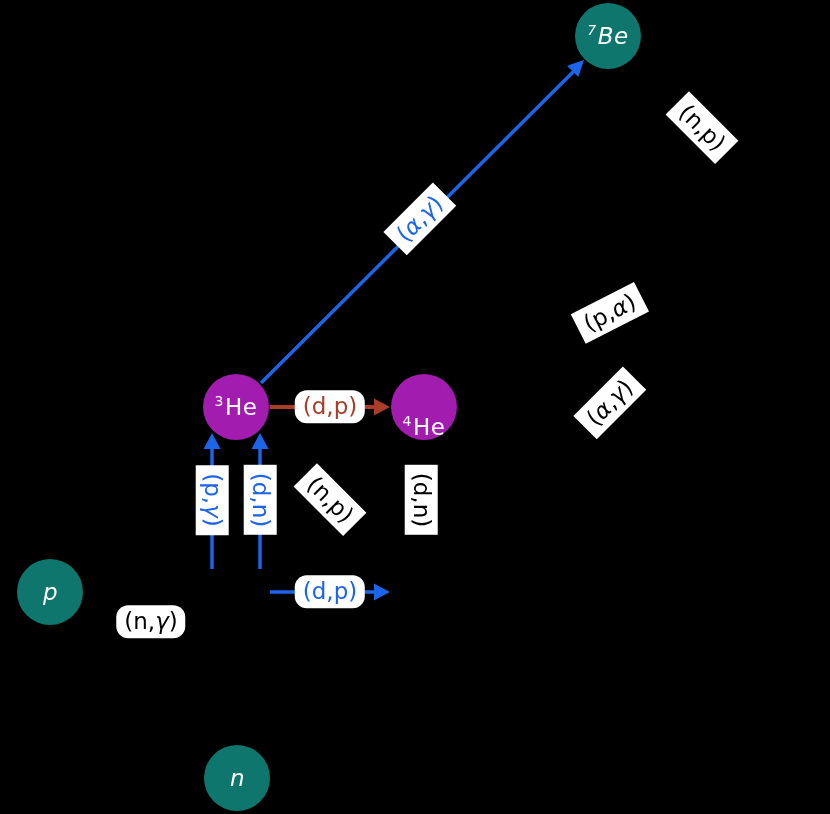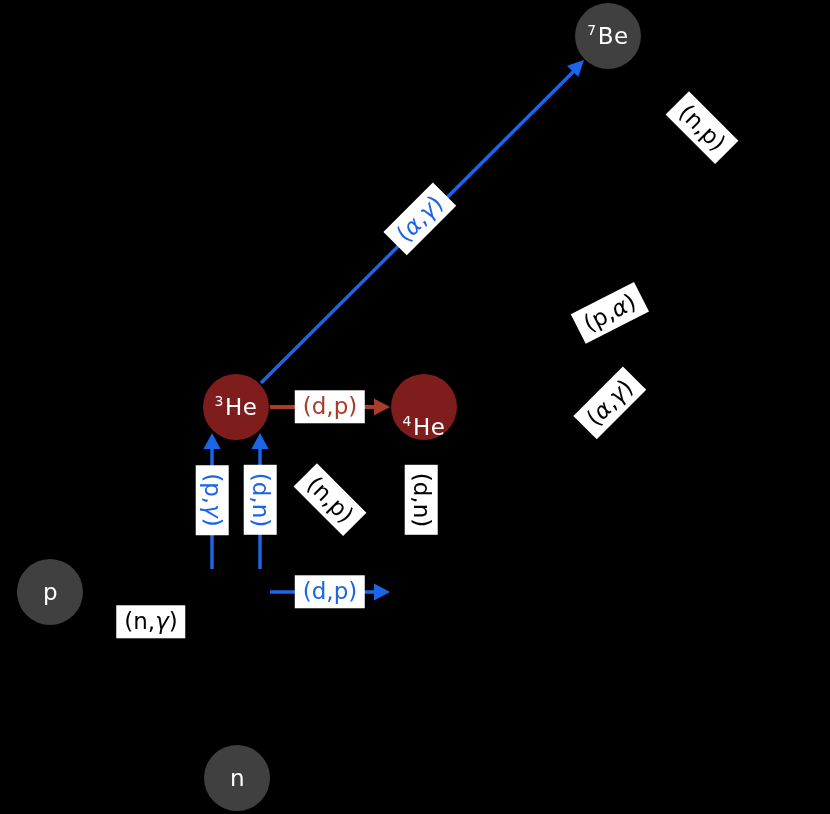--- a/index.html
+++ b/index.html
@@ -7,36 +7,36 @@
     position:relative; width:830px; height:814px; overflow:hidden;
     background:#000;
     font-family:"DejaVu Sans","Liberation Sans",sans-serif;
   }
   #arrows { position:absolute; left:0; top:0; z-index:2; }
   .node {
     position:absolute; width:66px; height:66px; border-radius:50%;
     display:flex; align-items:center; justify-content:center;
     color:#fff; font-size:23px; z-index:1; letter-spacing:0.5px;
   }
-  .node.gray { background:#404040; }
-  .node.red  { background:#7f1d1d; }
+  .node.gray { background:#0f766e;font-style:italic; }
+  .node.red  { background:#a21caf; }
   .node sup { font-size:14px; line-height:0; margin-right:1px; }
   .rlabel {
     position:absolute; z-index:3; background:#ffffff;
     padding:3px 8px 4px 8px; font-size:23px; line-height:1.15;
     white-space:nowrap; transform-origin:center;
   }
   .rlabel.black { color:#000000; }
   .rlabel.blue  { color:#1c64e8; }
   .rlabel.red   { color:#a93d2a; }
   .rot45   { transform:translate(-50%,-50%) rotate(45deg); }
   .rotm45  { transform:translate(-50%,-50%) rotate(-45deg); }
   .rotm27  { transform:translate(-50%,-50%) rotate(-27deg); }
   .rot90   { transform:translate(-50%,-50%) rotate(90deg); }
-  .rot0    { transform:translate(-50%,-50%); }
+  .rot0    { transform:translate(-50%,-50%);border-radius:12px; }
   .gk { font-style:italic; }
 </style>
 </head>
 <body>
 
 <div id="canvas">
 
   <svg id="arrows" width="830" height="814" viewBox="0 0 830 814">
     <g>
       <line x1="261" y1="383" x2="575" y2="70" stroke="#1c64e8" stroke-width="3.5"></line>

